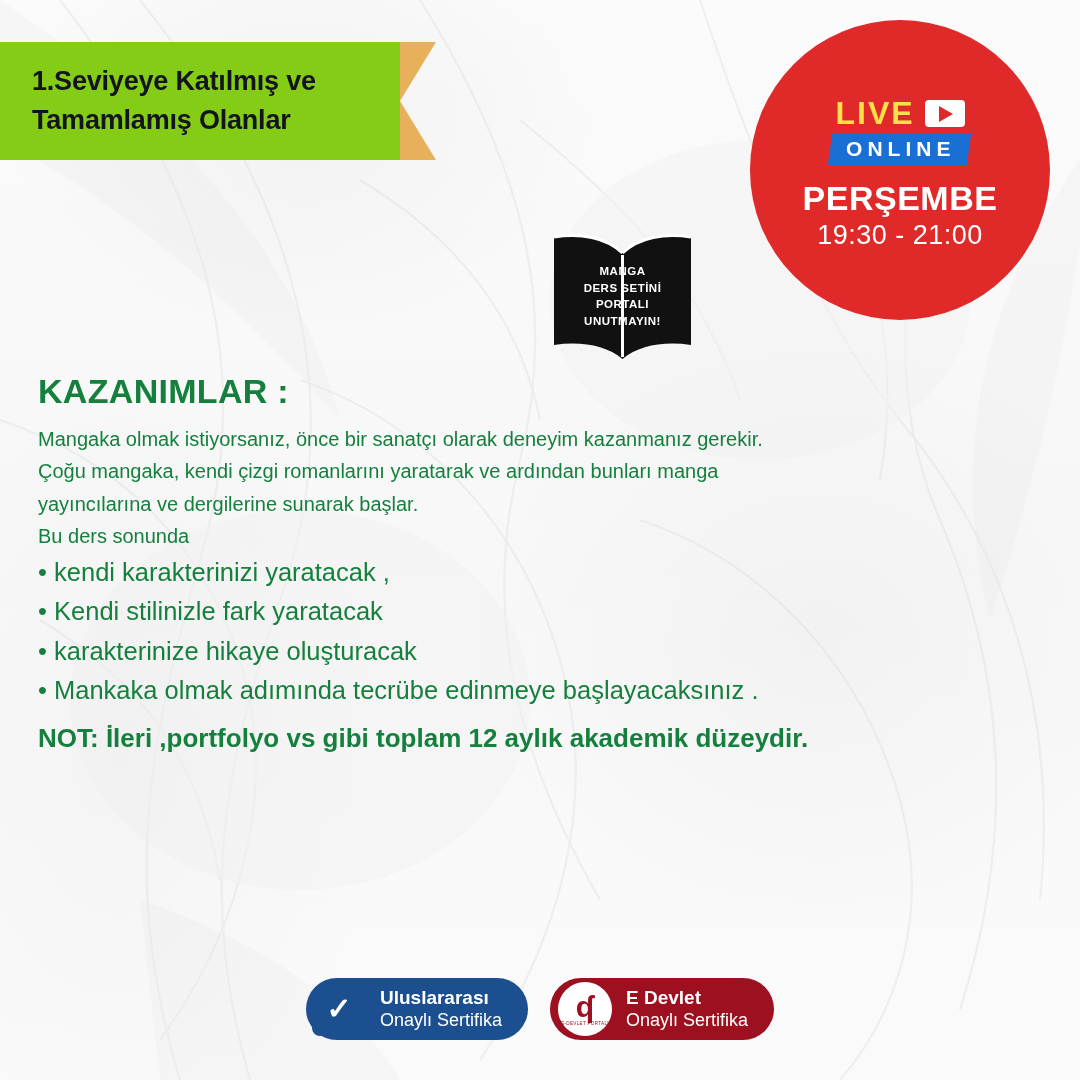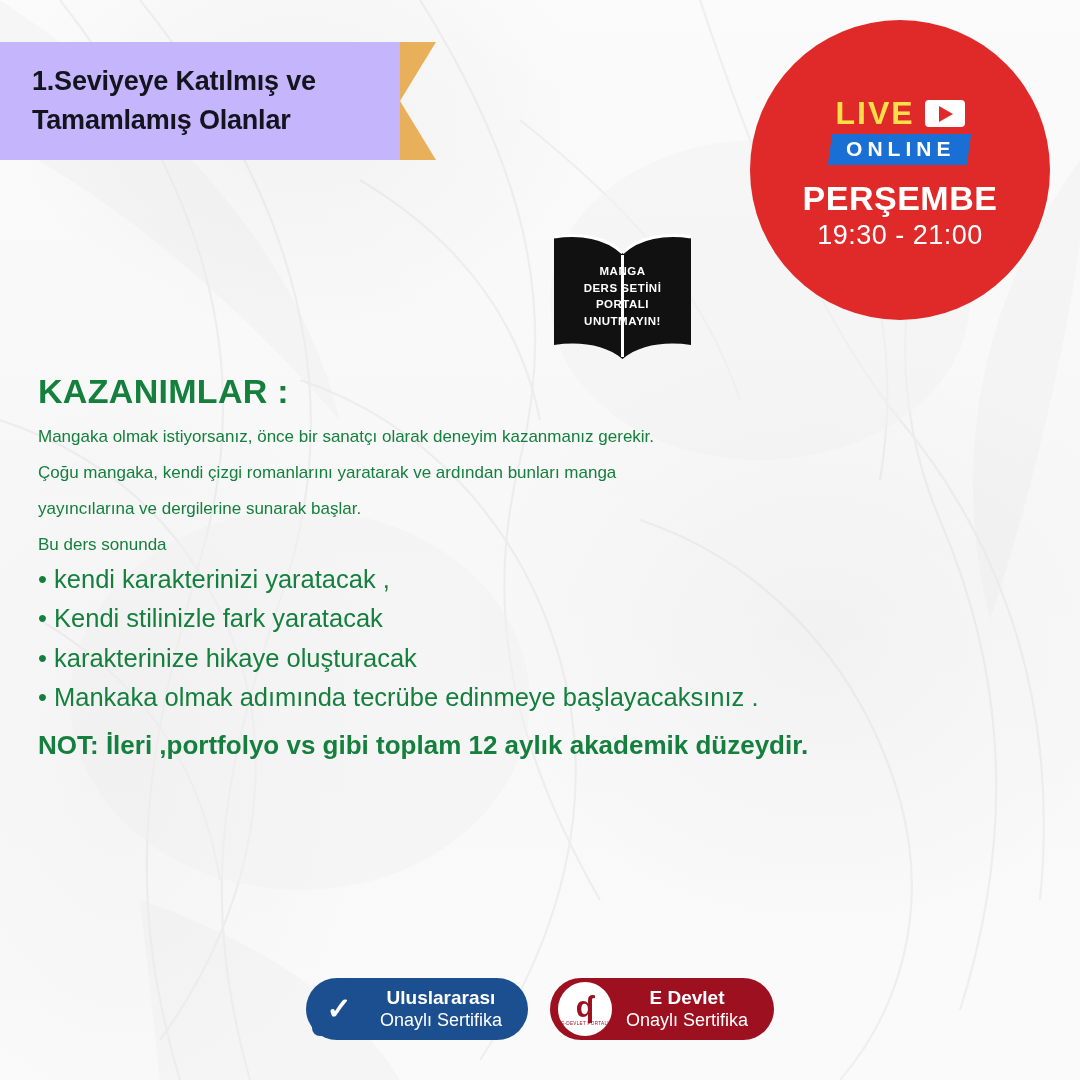--- a/index.html
+++ b/index.html
@@ -46,21 +46,21 @@
     pointer-events: none;
   }
 
   
   .ribbon {
     position: absolute;
     left: 0;
     top: 42px;
     height: 118px;
     width: 400px;
-    background: #c4b5fd;
+    background: #84cc16;
     display: flex;
     align-items: center;
     padding-left: 32px;
     box-sizing: border-box;
   }
   .ribbon::after {
     content: "";
     position: absolute;
     left: 400px;
     top: 0;
@@ -186,23 +186,23 @@
     width: 1010px;
     color: #15803d;
   }
   .heading {
     font-size: 34px;
     font-weight: bold;
     letter-spacing: 0.3px;
     margin-bottom: 14px;
   }
   .para {
-    font-size: 17px;
+    font-size: 20px;
     line-height: 1.42;
-    margin: 12px 0 2px 0;
+    margin: 4px 0 2px 0;
   }
   .bullet {
     font-size: 25.5px;
     line-height: 1.55;
     margin: 0;
   }
   .note {
     font-size: 26px;
     font-weight: bold;
     margin-top: 12px;
@@ -261,21 +261,21 @@
     align-items: center; justify-content: center;
     color: #9d1020;
   }
   .edevlet-mark .swirl {
     font-size: 30px; line-height: 0.9; font-weight: bold;
   }
   .edevlet-mark .mini {
     font-size: 4.6px; letter-spacing: 0.3px; margin-top: 1px;
   }
   .badge-txt { line-height: 1.18; }
-  .badge-txt .t1 { font-size: 19px; font-weight: bold; display: block; text-align: center; }
+  .badge-txt .t1 { font-size: 19px; font-weight: bold; display: block; text-align: left; }
   .badge-txt .t2 { font-size: 18px; font-weight: normal; display: block; text-align: center; }
 </style>
 </head>
 <body>
 
 <div class="poster">
 
   <div class="bg-art">
     <svg viewBox="0 0 1080 1080" xmlns="http://www.w3.org/2000/svg" aria-hidden="true">
       <g stroke="#9a9a9a" stroke-width="2.2" fill="none" opacity="0.5">

